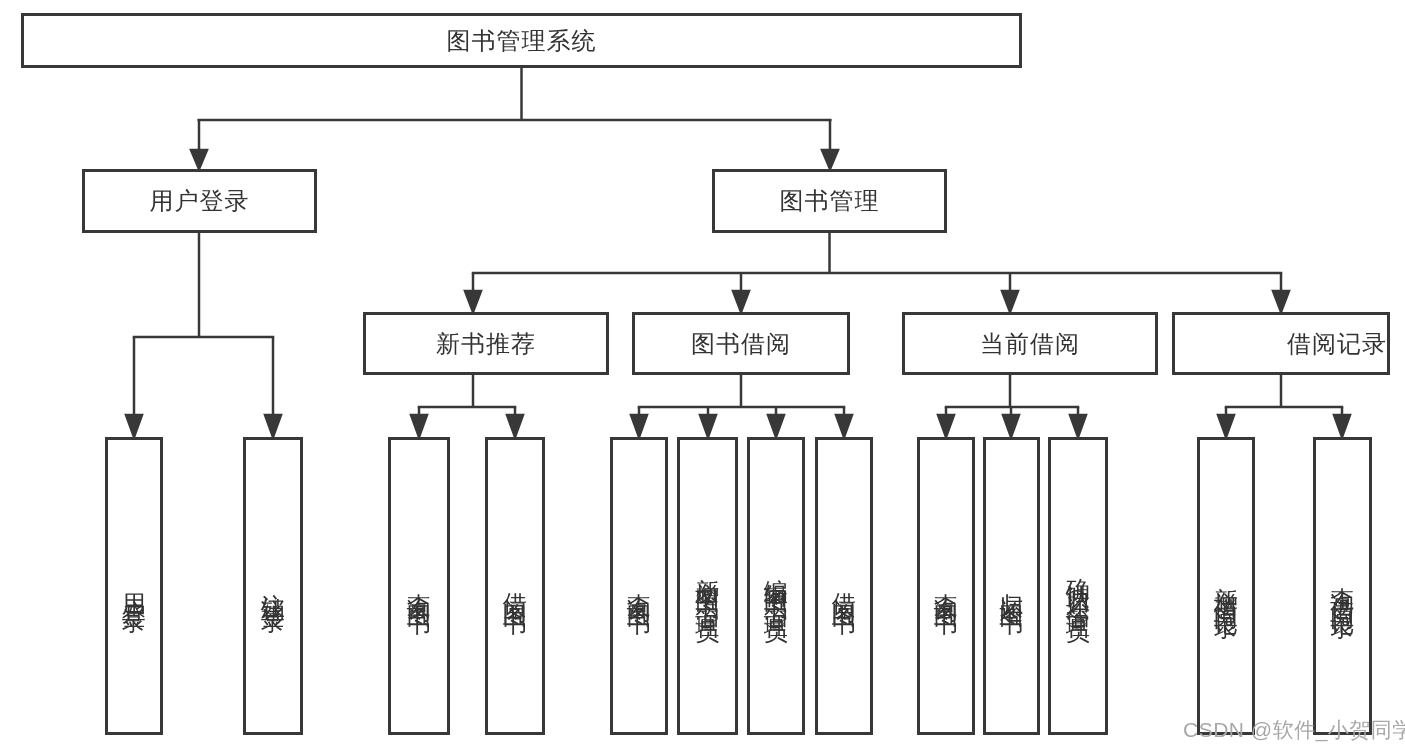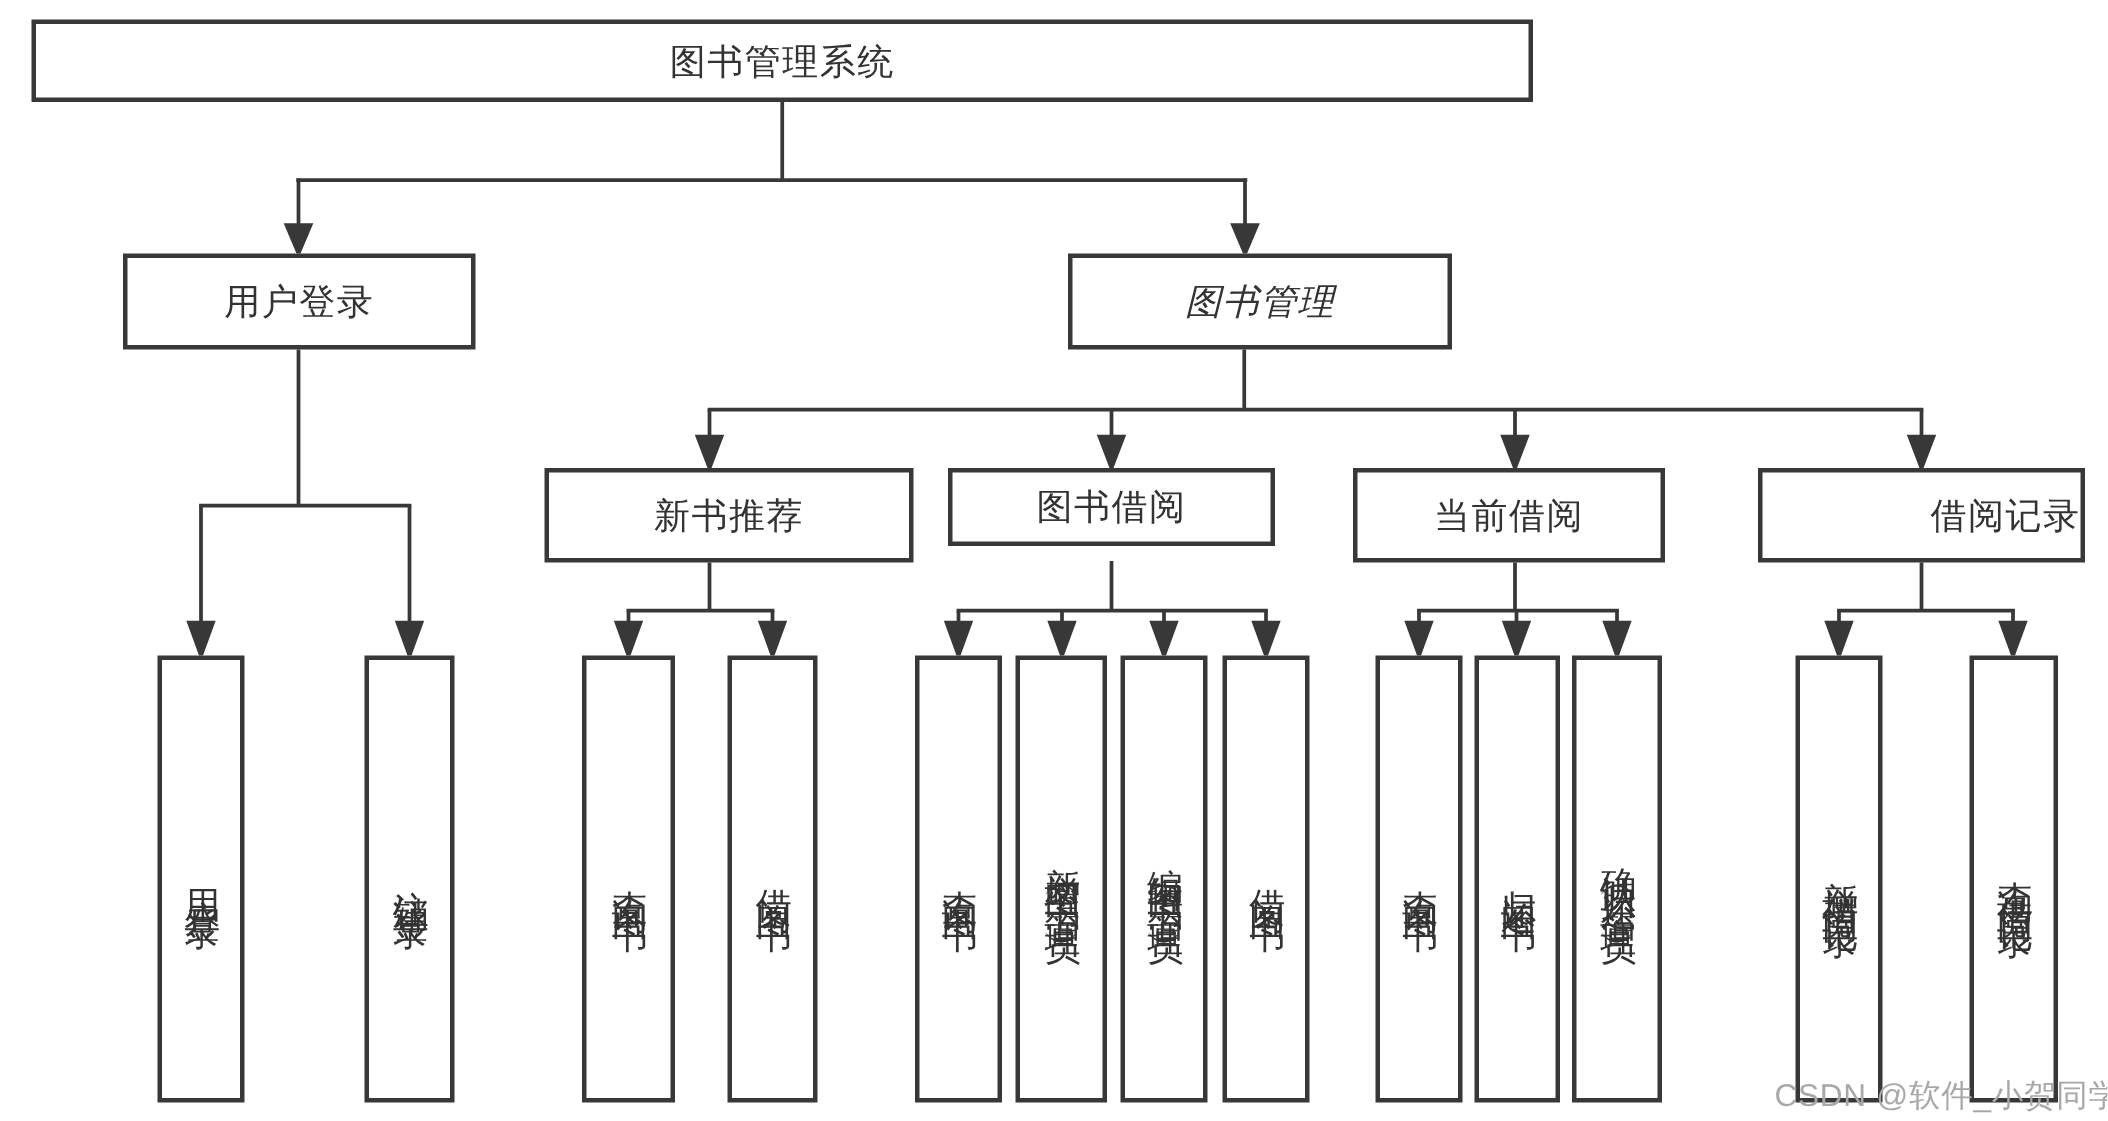--- a/index.html
+++ b/index.html
@@ -92,31 +92,31 @@
     </g>
   </svg>
 
   <div class="node" style="left:21px; top:13px; width:1001px; height:55px;">
     <span class="hlabel">图书管理系统</span>
   </div>
 
   <div class="node" style="left:82px; top:169px; width:235px; height:64px;">
     <span class="hlabel">用户登录</span>
   </div>
-  <div class="node" style="left:712px; top:169px; width:256px; height:64px;font-style:italic;">
+  <div class="node" style="left:712px; top:169px; width:235px; height:64px;">
     <span class="hlabel">图书管理</span>
   </div>
 
   <div class="node" style="left:363px; top:312px; width:246px; height:63px;">
     <span class="hlabel">新书推荐</span>
   </div>
-  <div class="node" style="left:632px; top:312px; width:218px; height:52px;">
+  <div class="node" style="left:632px; top:312px; width:218px; height:63px;">
     <span class="hlabel">图书借阅</span>
   </div>
-  <div class="node" style="left:902px; top:312px; width:208px; height:63px;">
+  <div class="node" style="left:902px; top:312px; width:256px; height:63px;">
     <span class="hlabel">当前借阅</span>
   </div>
   <div class="node" style="left:1172px; top:312px; width:218px; height:63px;justify-content:flex-end;">
     <span class="hlabel">借阅记录</span>
   </div>
 
   <div class="node" style="left:105px; top:437px; width:58px; height:298px;">
     <span class="vtext">用户登录</span>
   </div>
   <div class="node" style="left:243px; top:437px; width:60px; height:298px;">

